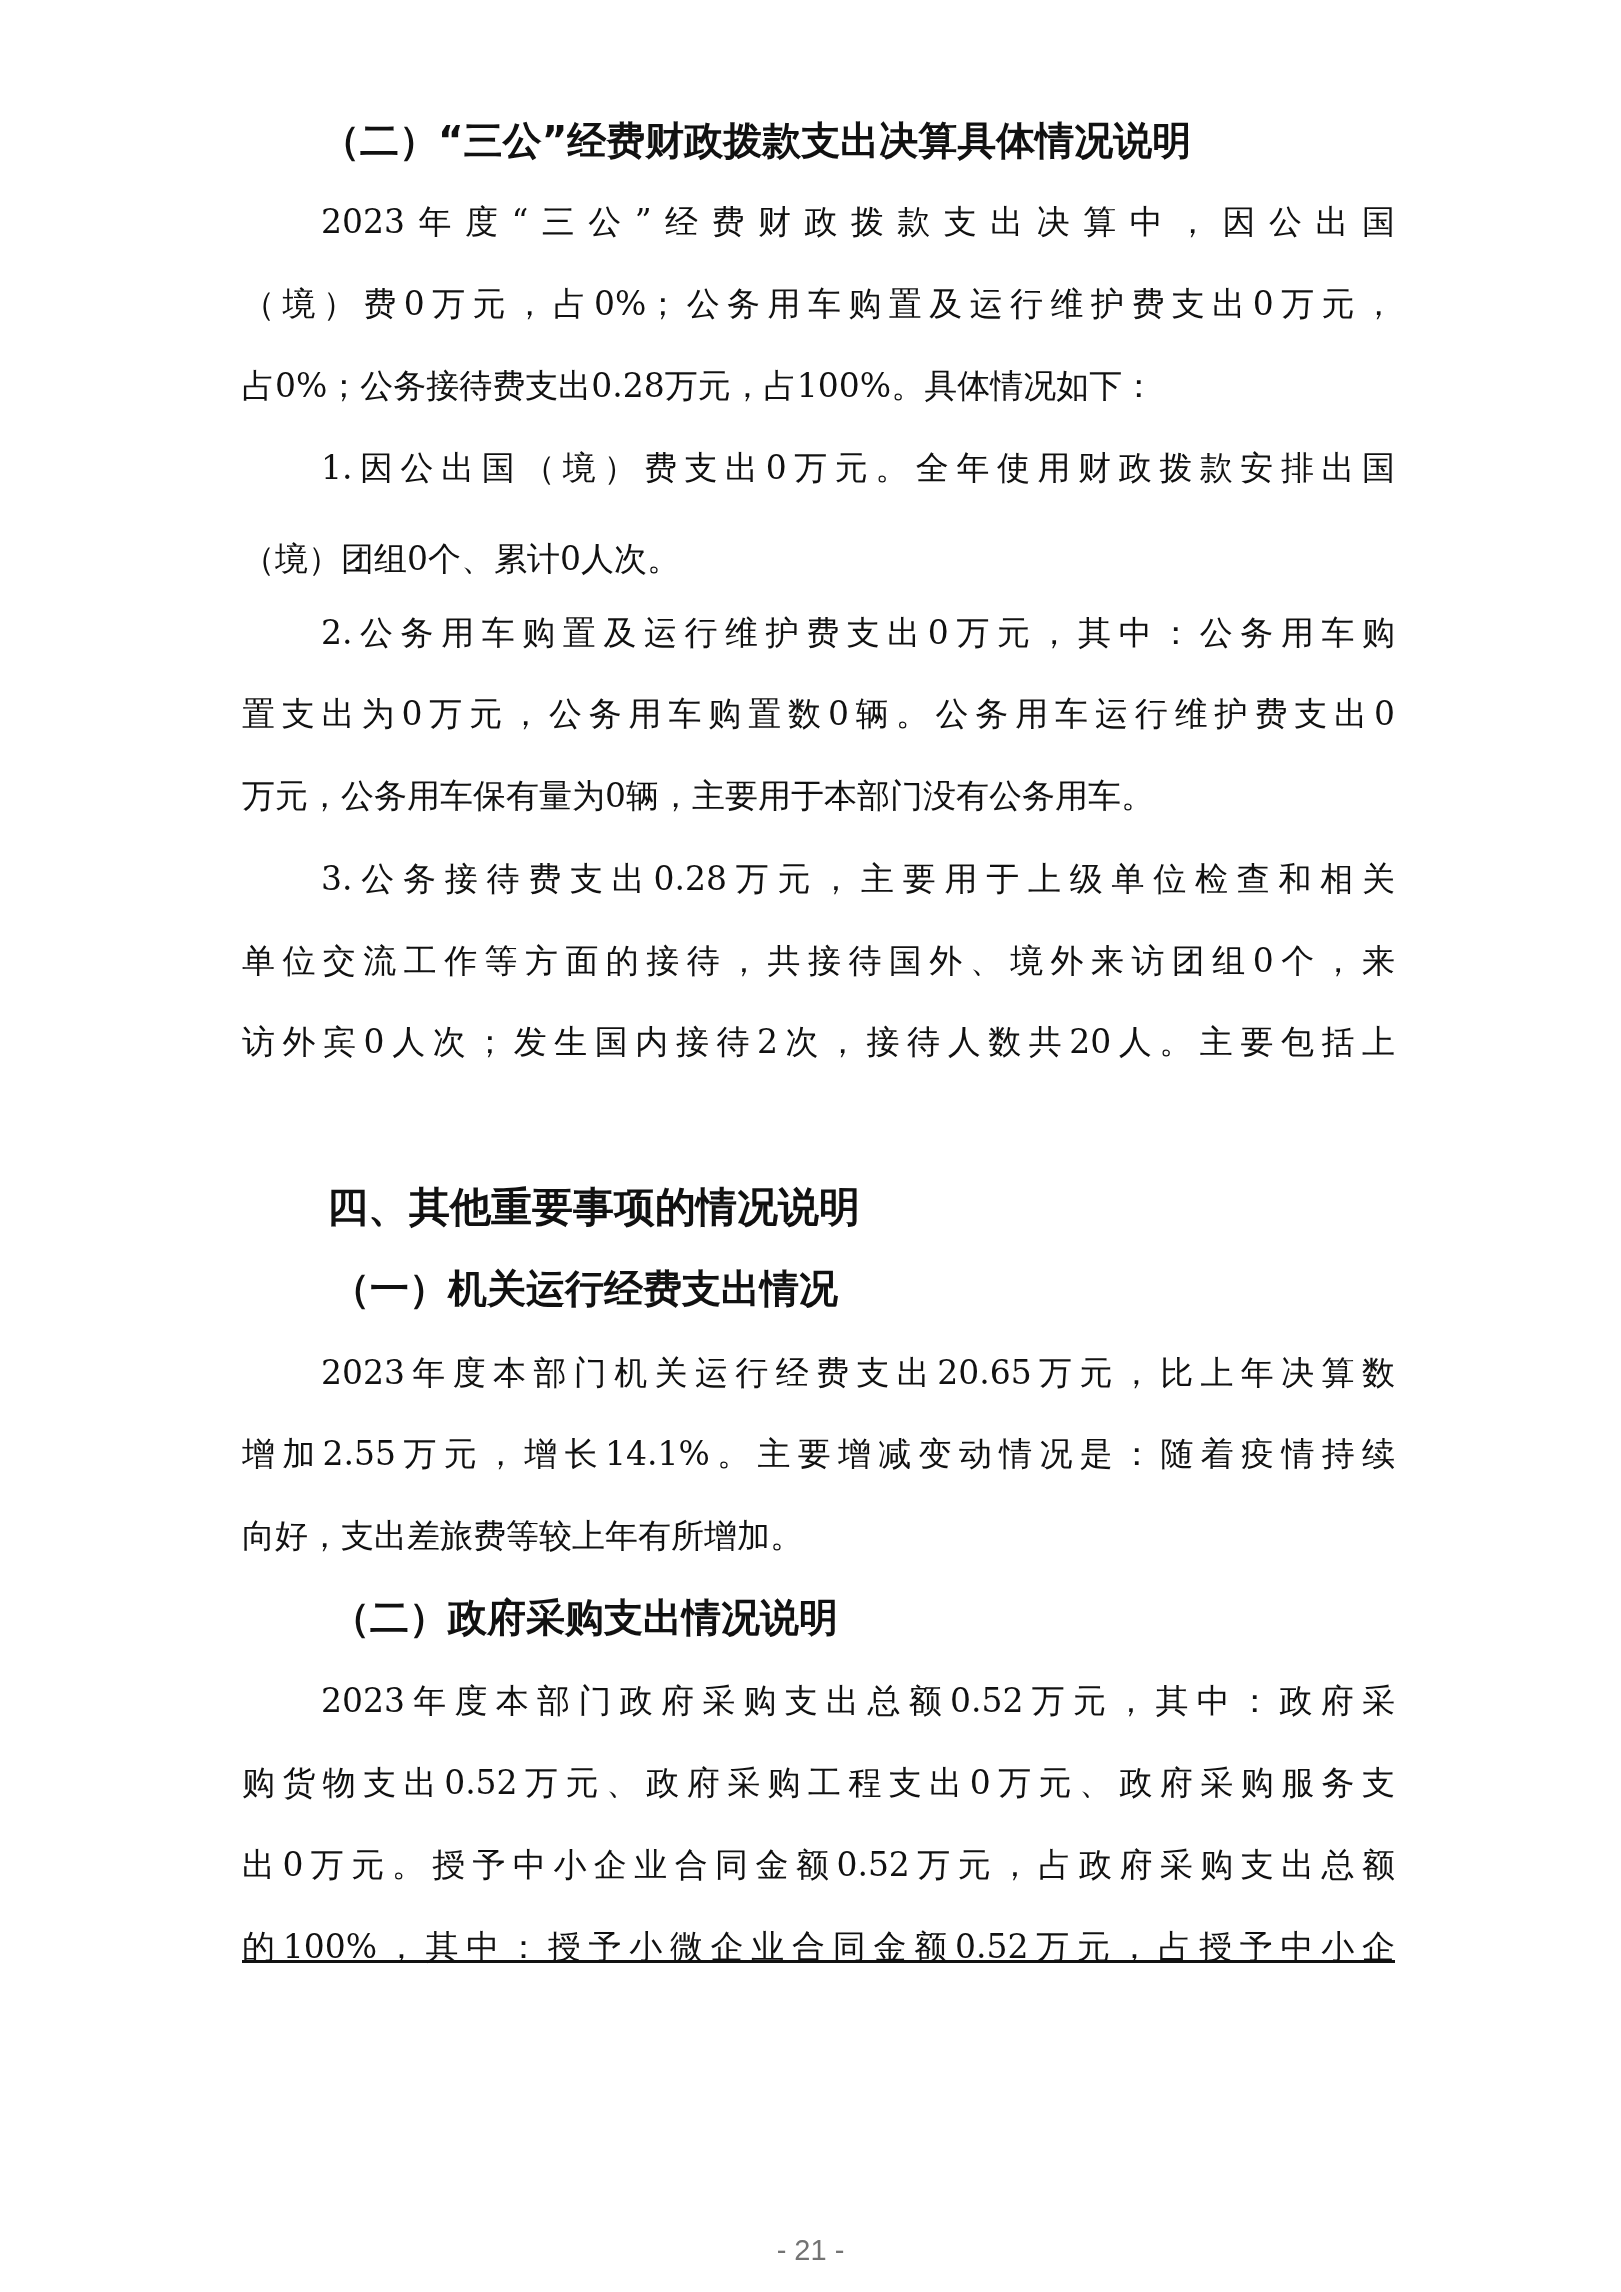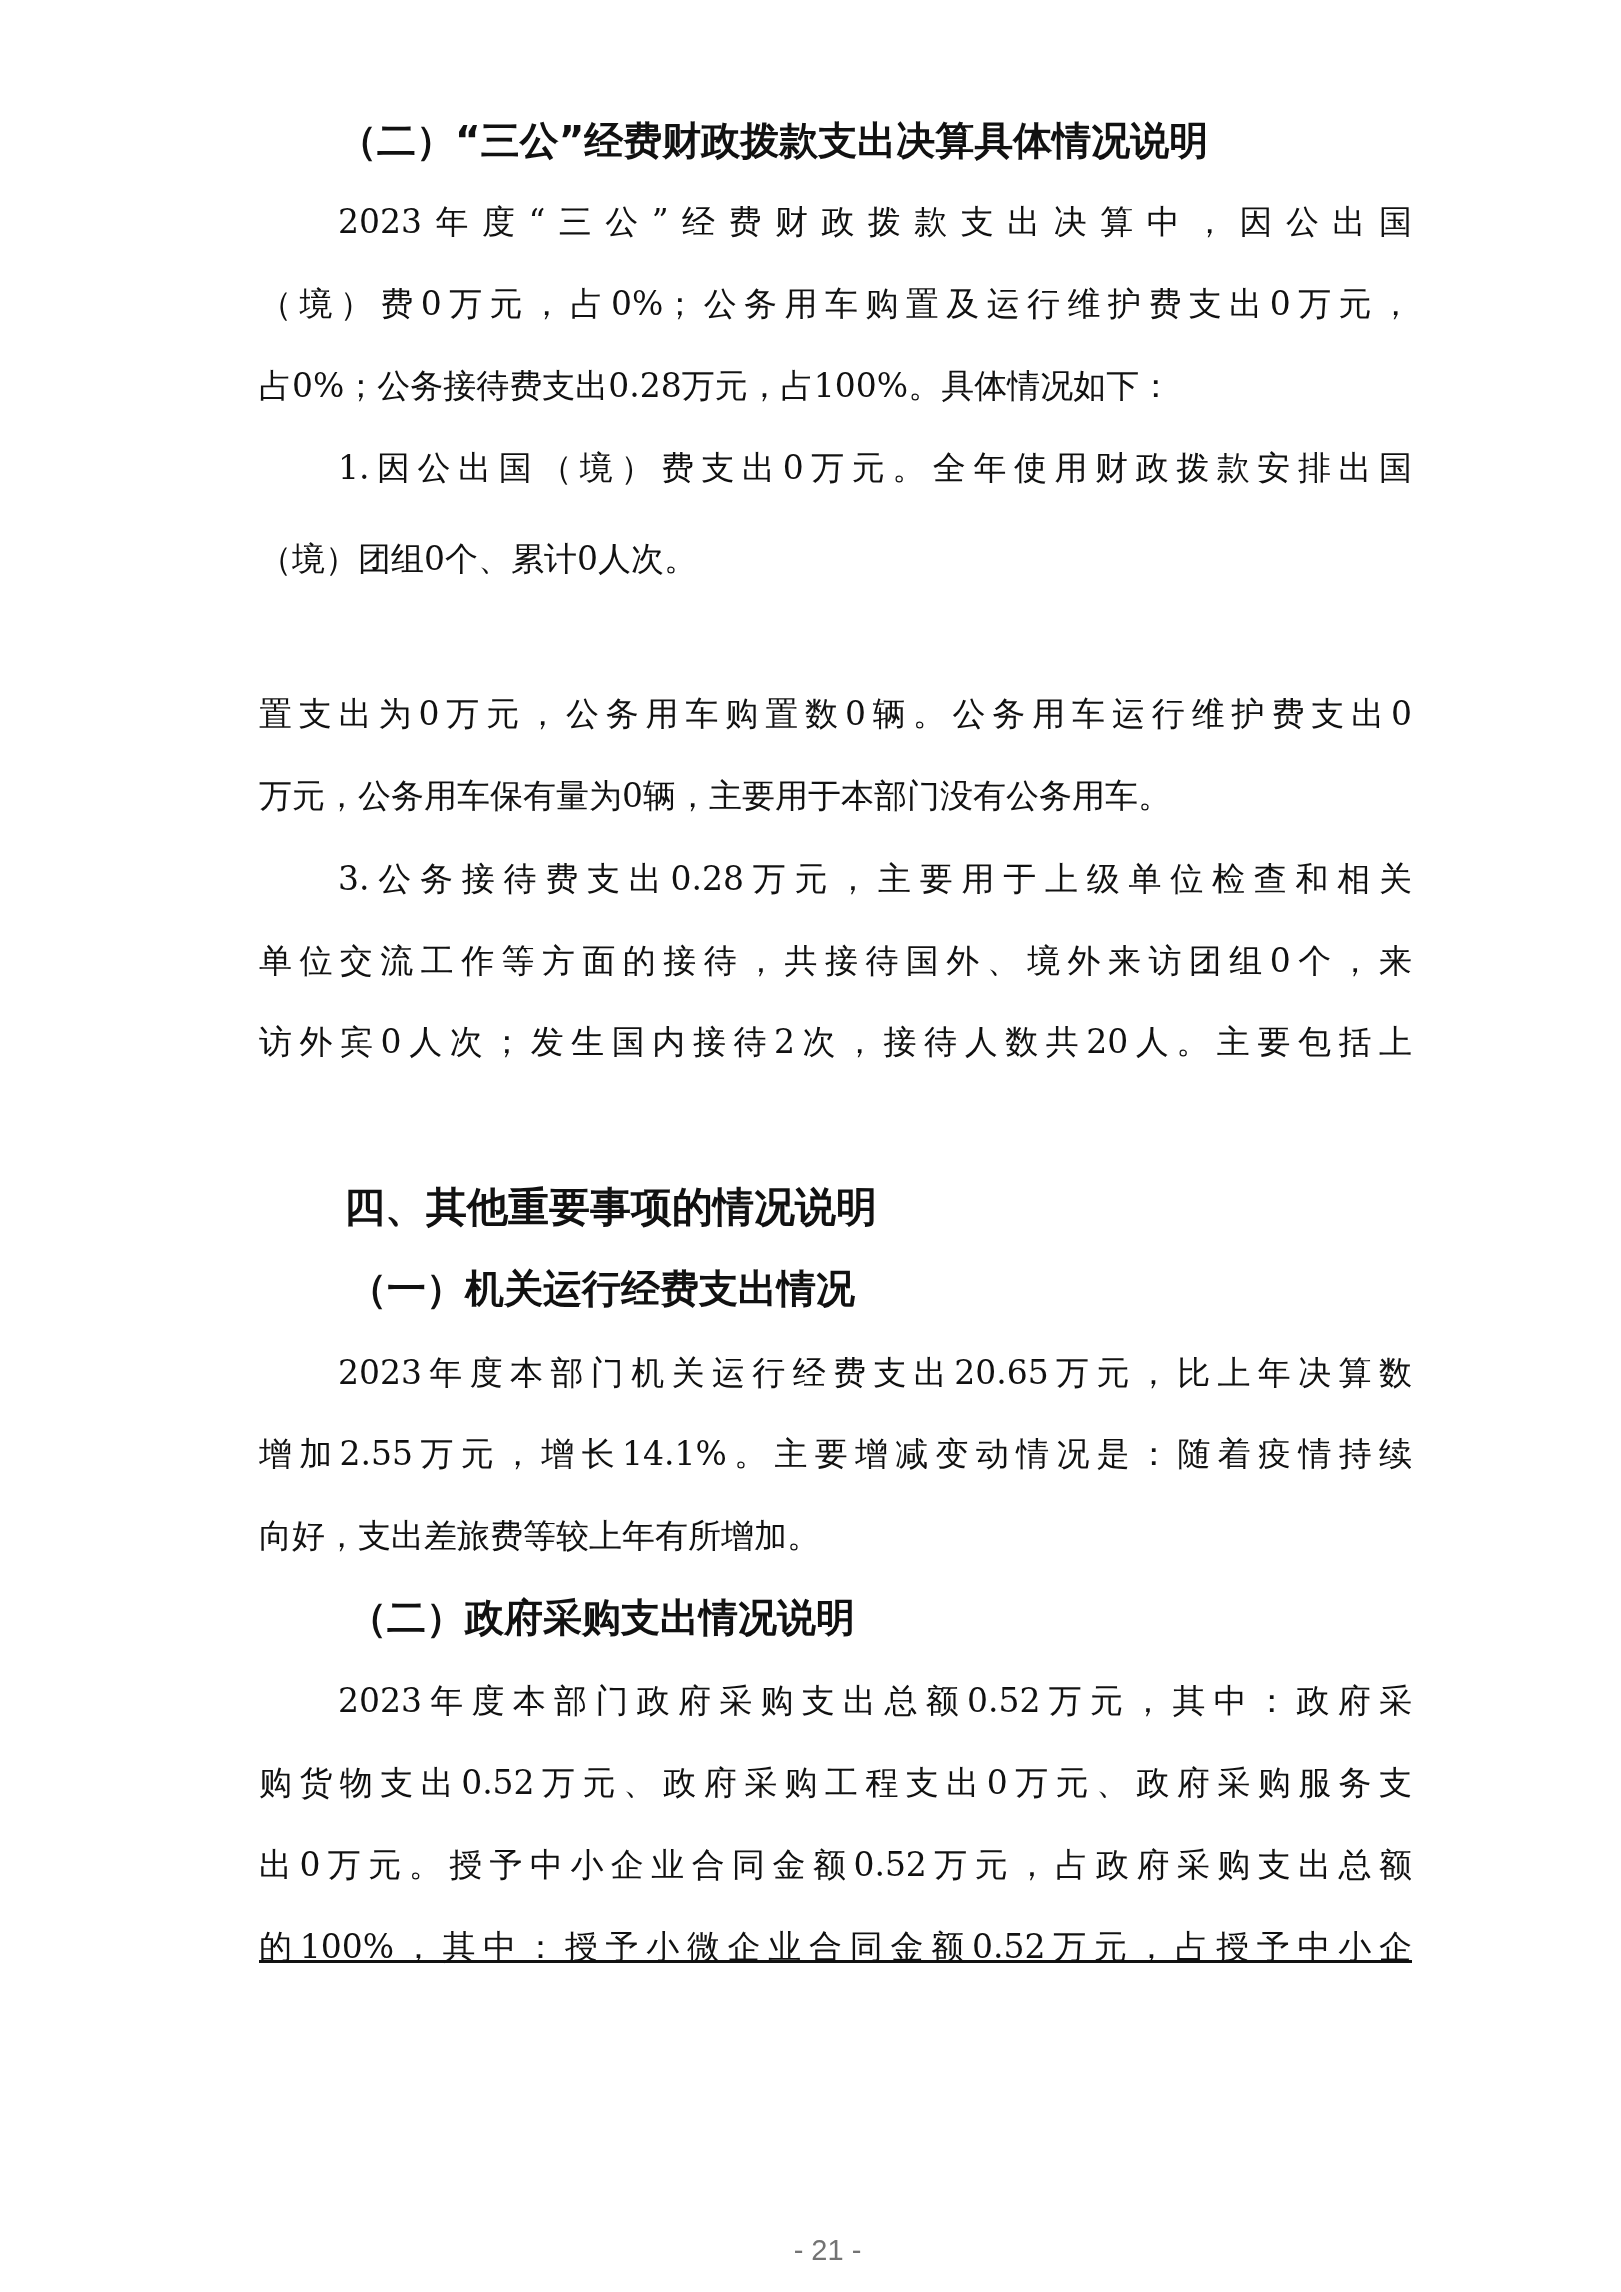--- a/index.html
+++ b/index.html
@@ -10,21 +10,21 @@
   body {
     width: 1621px;
     height: 2293px;
     position: relative;
     overflow: hidden;
     font-family: "DejaVu Serif", "Liberation Serif", serif;
     color: #111111;
   }
   .page {
     position: absolute;
-    left: 17px; top: 0;
+    left: 0; top: 0;
     width: 1353px;
     height: 2293px;
   }
   .line {
     position: absolute;
     left: 242px;
     width: 1153px;
     height: 59px;
     line-height: 59px;
     font-size: 33px;
@@ -71,20 +71,21 @@
 
   <div class="line h-sub title" style="top:111px;">（二）“三公”经费财政拨款支出决算具体情况说明</div>
 
   <div class="line indent justify" style="top:192px;">2023年度“三公”经费财政拨款支出决算中，因公出国</div>
   <div class="line justify" style="top:274px;">（境）费0万元，占0%；公务用车购置及运行维护费支出0万元，</div>
   <div class="line" style="top:356px;">占0%；公务接待费支出0.28万元，占100%。具体情况如下：</div>
 
   <div class="line indent justify" style="top:438px;">1.因公出国（境）费支出0万元。全年使用财政拨款安排出国</div>
   <div class="line" style="top:520px;margin-top:9px;">（境）团组0个、累计0人次。</div>
 
+  <div class="line indent justify" style="top:603px;">2.公务用车购置及运行维护费支出0万元，其中：公务用车购</div>
   <div class="line justify" style="top:684px;">置支出为0万元，公务用车购置数0辆。公务用车运行维护费支出0</div>
   <div class="line" style="top:766px;">万元，公务用车保有量为0辆，主要用于本部门没有公务用车。</div>
 
   <div class="line indent justify" style="top:849px;">3.公务接待费支出0.28万元，主要用于上级单位检查和相关</div>
   <div class="line justify" style="top:931px;">单位交流工作等方面的接待，共接待国外、境外来访团组0个，来</div>
   <div class="line justify" style="top:1012px;">访外宾0人次；发生国内接待2次，接待人数共20人。主要包括上</div>
 
   <div class="line h-main" style="top:1178px;">四、其他重要事项的情况说明</div>
 
   <div class="line h-sub sec" style="top:1259px;">（一）机关运行经费支出情况</div>

